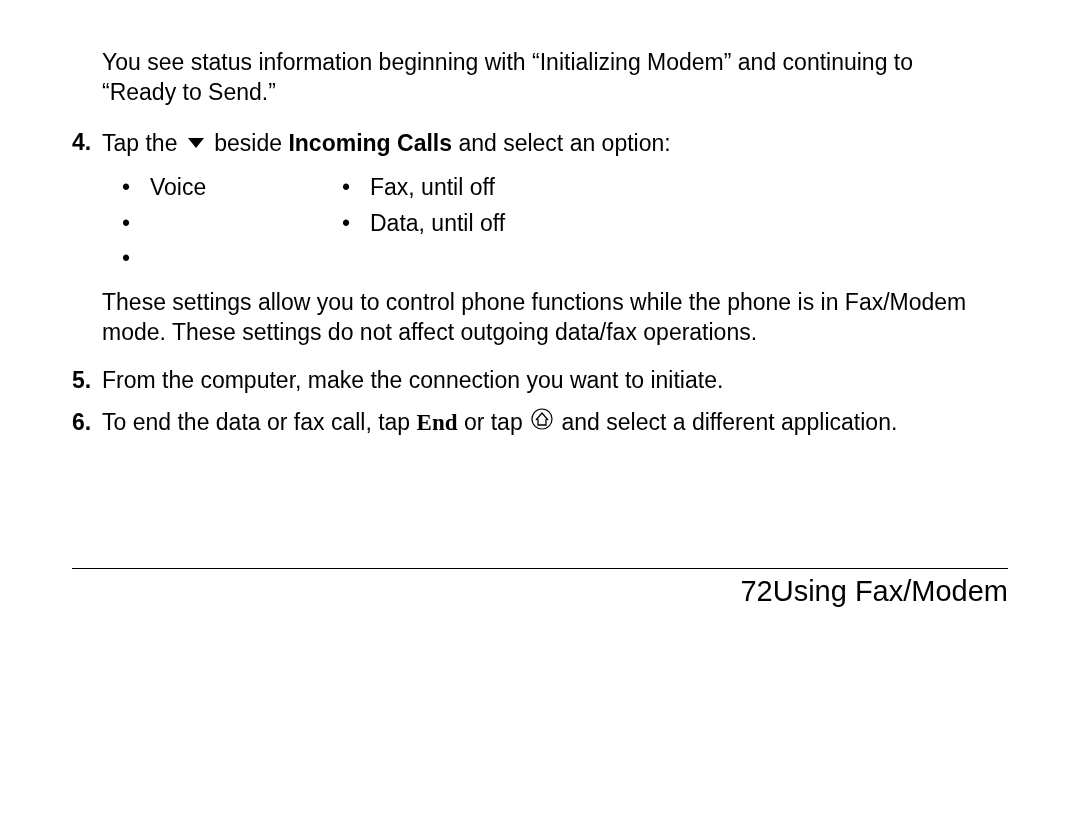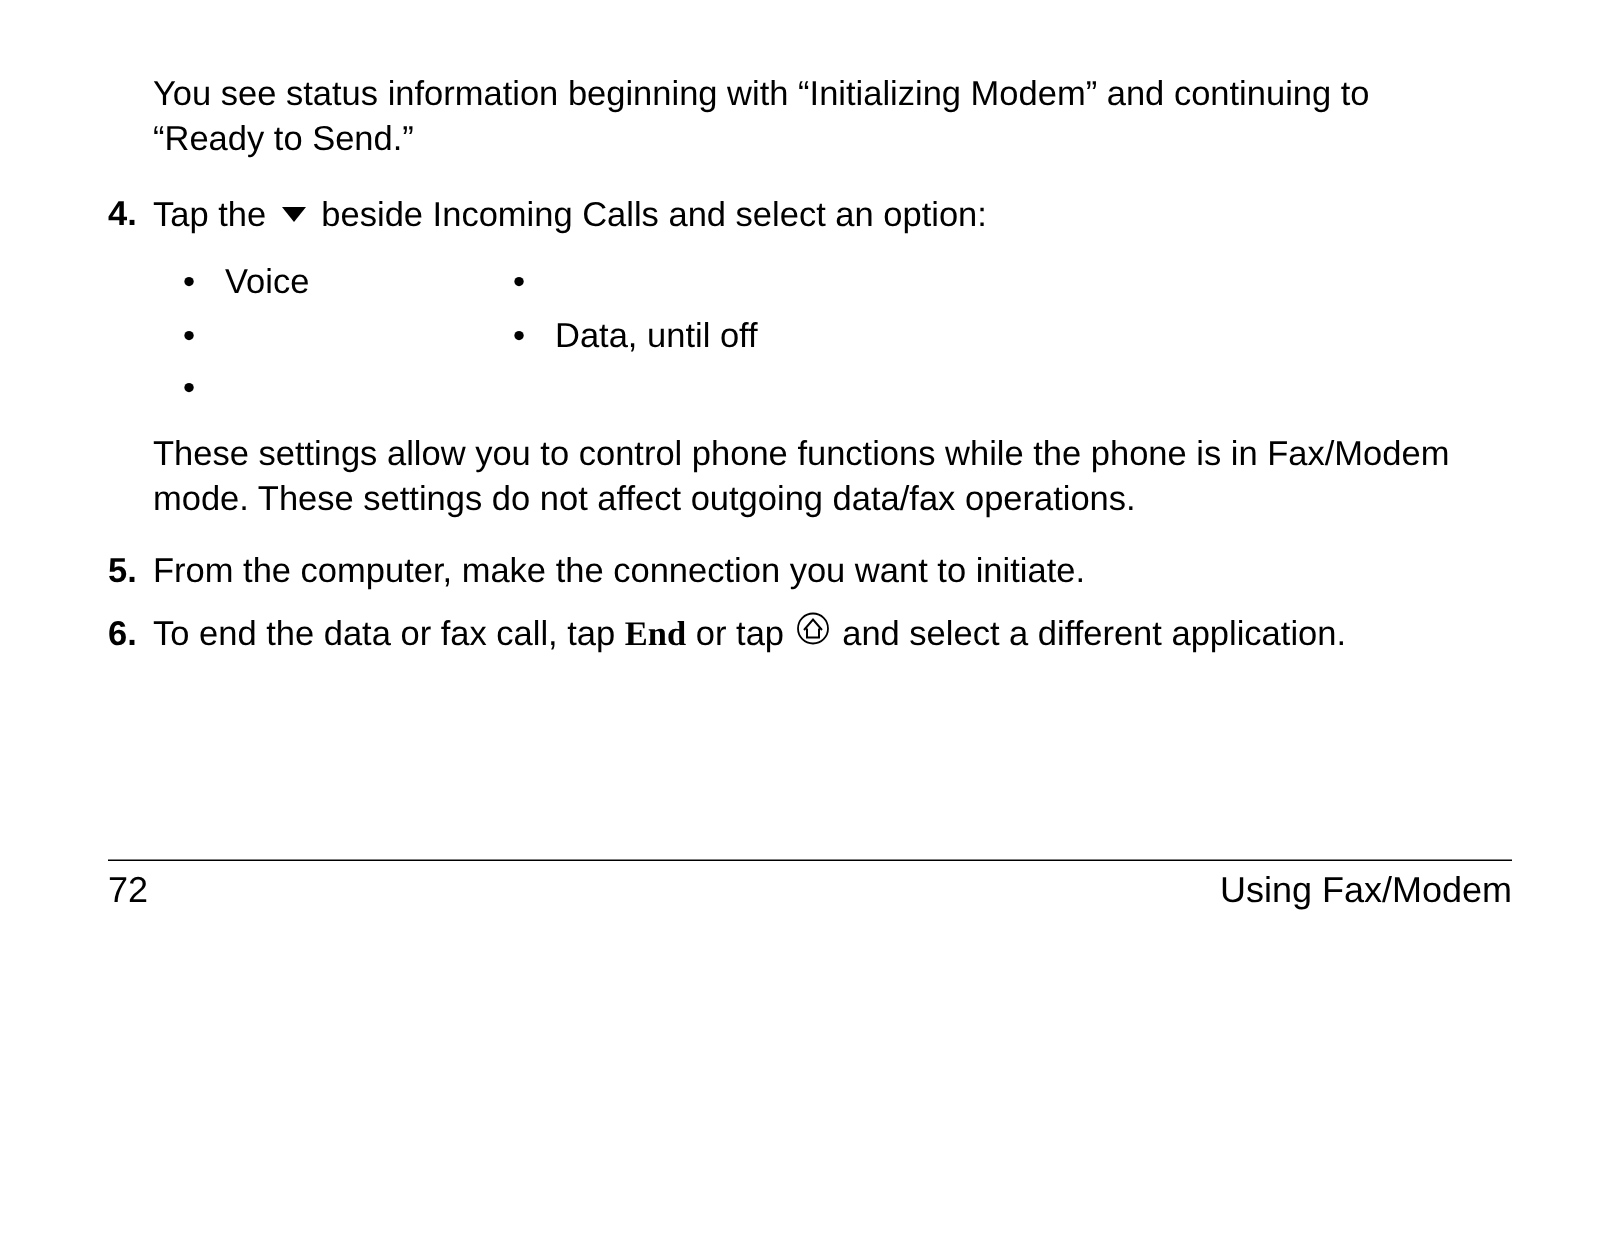--- a/index.html
+++ b/index.html
@@ -30,21 +30,21 @@
     margin: 0 0 12px 0;
   }
   .step-num {
     min-width: 30px;
     font-weight: bold;
   }
   .step-body {
     flex: 1;
   }
   .bold {
-    font-weight: normal;
+    font-weight: bold;
     font-family: Arial, Helvetica, sans-serif;
   }
   .semi {
     font-weight: 600;
     font-family: Liberation Serif, serif;
   }
   .options {
     margin: 12px 0 14px 50px;
     display: grid;
     grid-template-columns: 220px 220px;
@@ -76,22 +76,22 @@
     right: 72px;
     bottom: 30px;
   }
   .footer hr {
     border: none;
     border-top: 1px solid #000;
     margin: 0 0 6px 0;
   }
   .footer-row {
     display: flex;
-    justify-content: space-between;
-    font-size: 24px;
+    justify-content: flex-end;
+    font-size: 29px;
   }
 </style>
 </head>
 <body>
 
 <div class="page">
   <div class="content">
 
     <p class="para-intro">You see status information beginning with “Initializing Modem” and continuing to “Ready to Send.”</p>
 
@@ -110,20 +110,21 @@
       </div>
     </div>
 
     <div class="options">
       <div class="opt">
         <span class="dot">•</span>
         <span>Voice</span>
       </div>
       <div class="opt">
         <span class="dot">•</span>
+        <span>Fax, until off</span>
       </div>
       <div class="opt">
         <span class="dot">•</span>
       </div>
       <div class="opt">
         <span class="dot">•</span>
         <span>Data, until off</span>
       </div>
       <div class="opt">
         <span class="dot">•</span>

